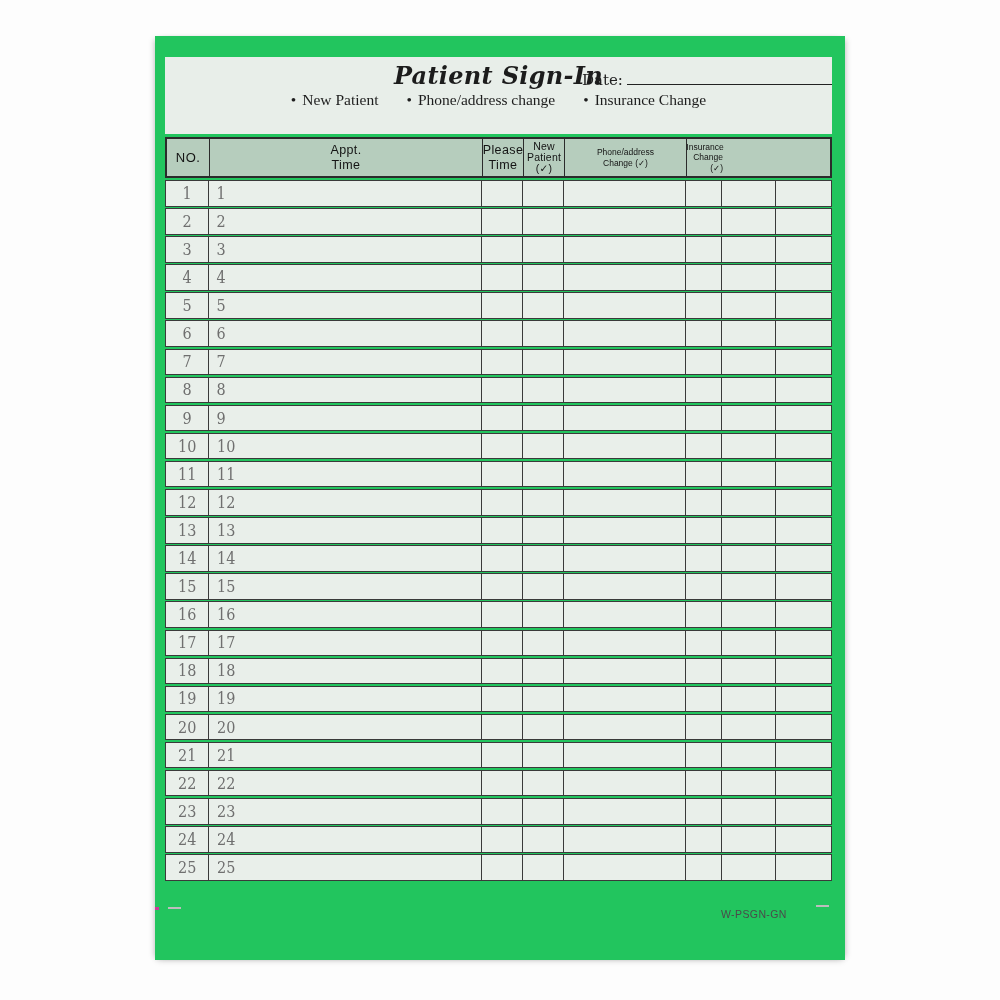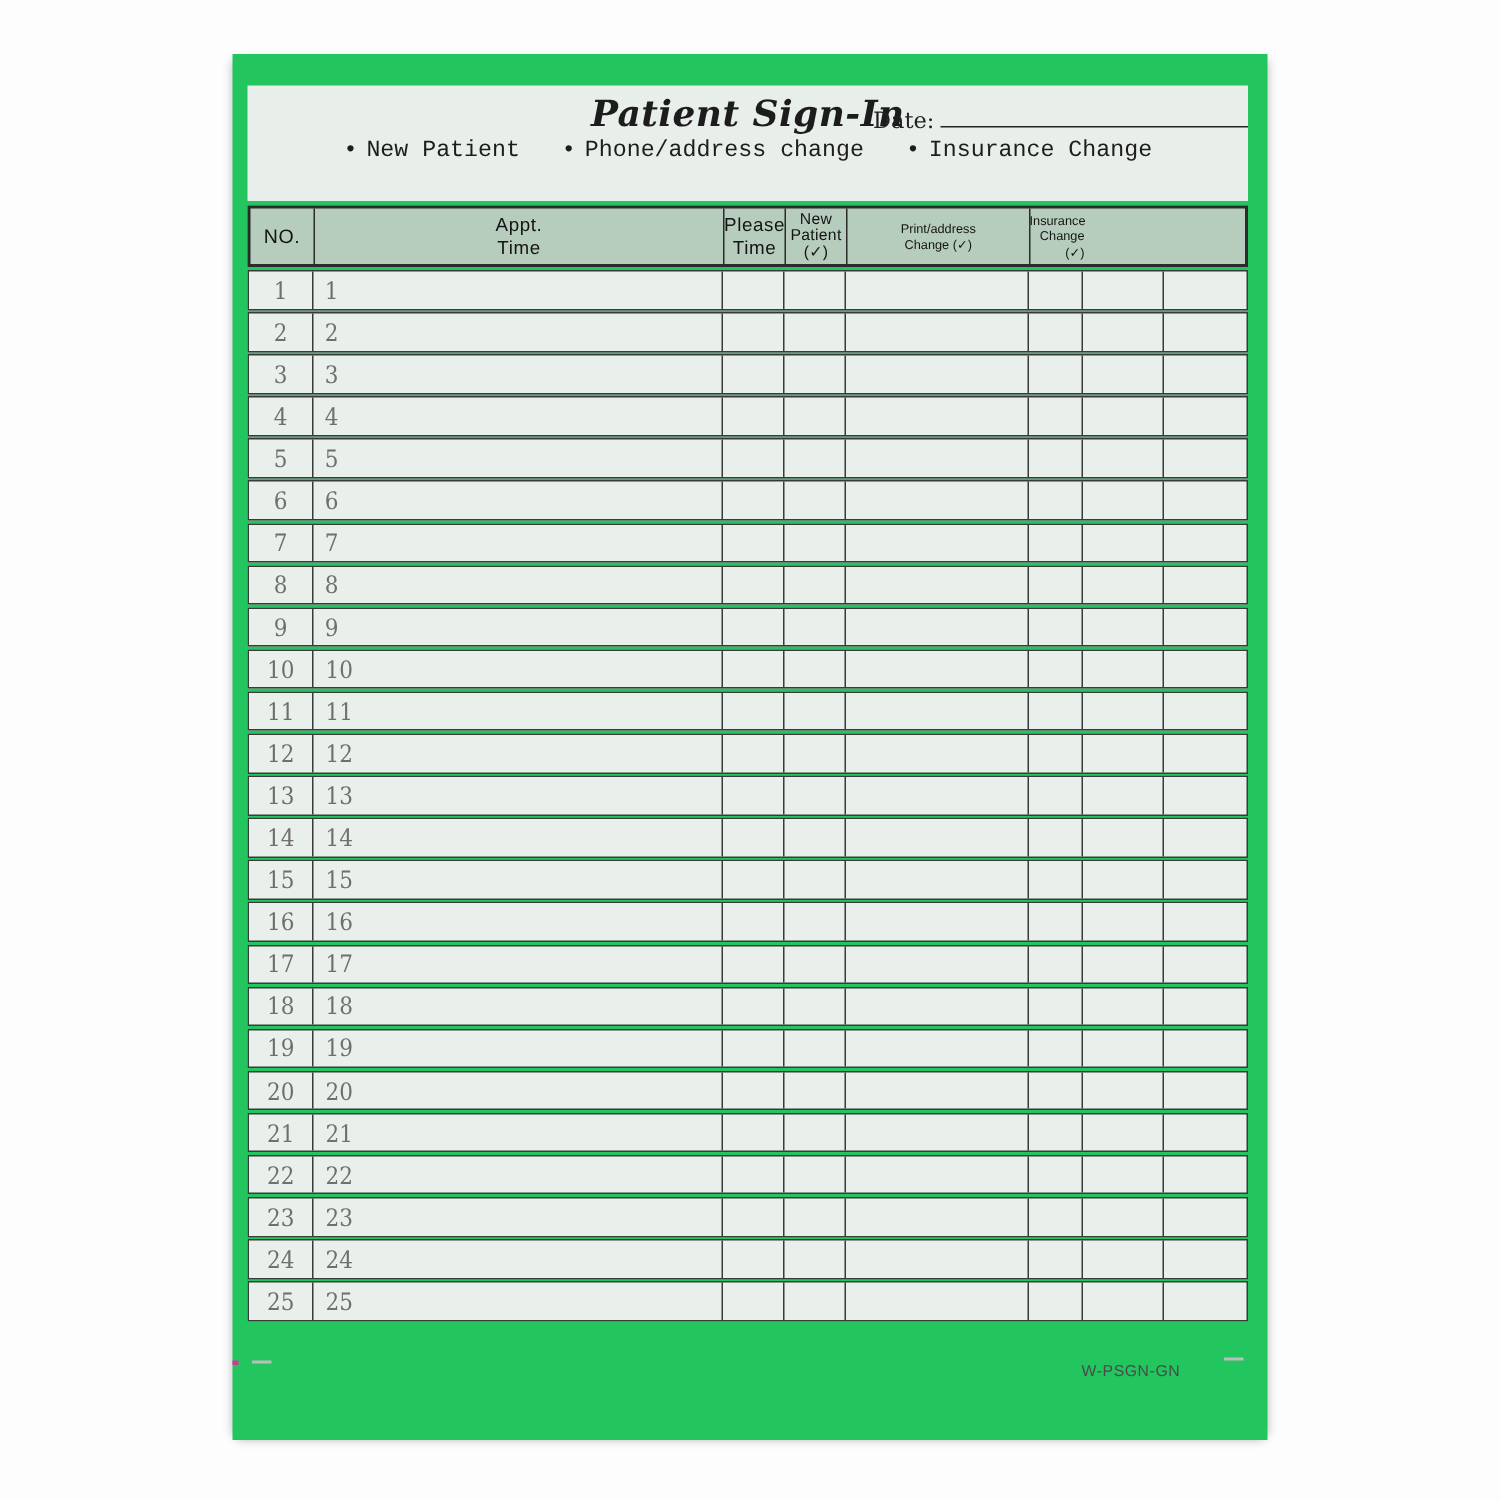--- a/index.html
+++ b/index.html
@@ -27,21 +27,21 @@
     display:flex; align-items:flex-start; text-align:left;
   }
   .date-label { font-family:"DejaVu Serif", serif; font-size:15px; color:#222; }
   .date-line { flex:1; margin-left:4px; border-bottom:1.6px solid #222; height:14px; }
   .form-subtitle {
     font-family:"DejaVu Serif", serif; font-weight:bold;
     font-size:20px; color:#181818; margin-top:0px; letter-spacing:.2px;
   }
   .bullets {
     display:flex; justify-content:center; gap:28px;
-    font-family:Liberation Mono, monospace; font-size:15.5px; color:#1d1d1d; margin-top:1px;
+    font-family:Liberation Serif, serif; font-size:15.5px; color:#1d1d1d; margin-top:1px;
   }
   .bullet-item { white-space:nowrap; }
   .bullet-dot { margin-right:6px; }
 
   
   .signin-table { position:absolute; left:10px; top:101px; width:667px; }
 
   .grid-row {
     display:grid;
     grid-template-columns:43px 273px 41px 41px 122px 36px 54px 1fr;
@@ -124,21 +124,21 @@
         <div class="th th-arrival">
           <span>Please</span>
             <span>Time</span>
         </div>
         <div class="th th-new">
           <span>New</span>
             <span>Patient</span>
             <span>(✓)</span>
         </div>
         <div class="th th-phone">
-          <span>Print/address</span>
+          <span>Phone/address</span>
             <span>Change (✓)</span>
         </div>
         <div class="th th-ins">
           <span>Insurance</span>
             <span>Change (✓)</span>
         </div>
       </div>
 
       <div>
 

